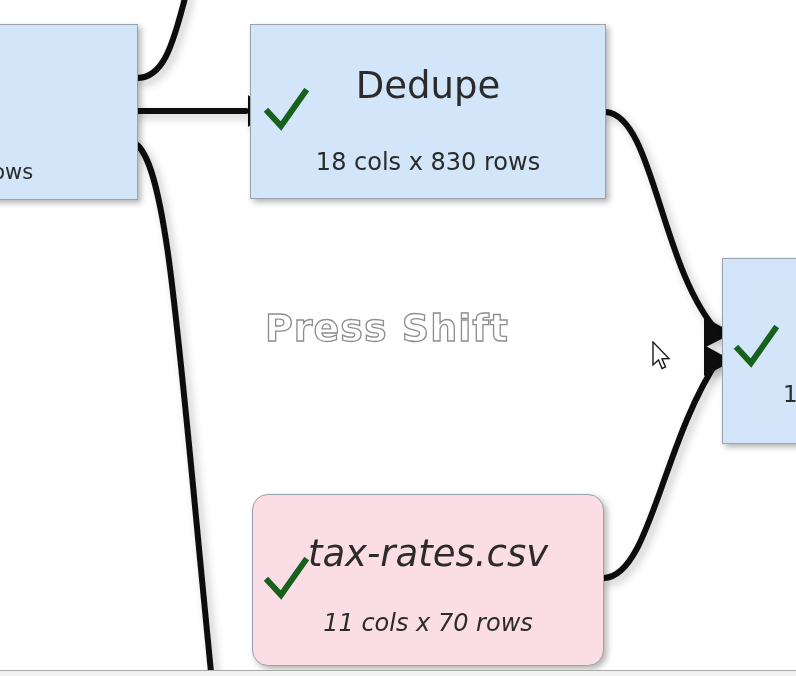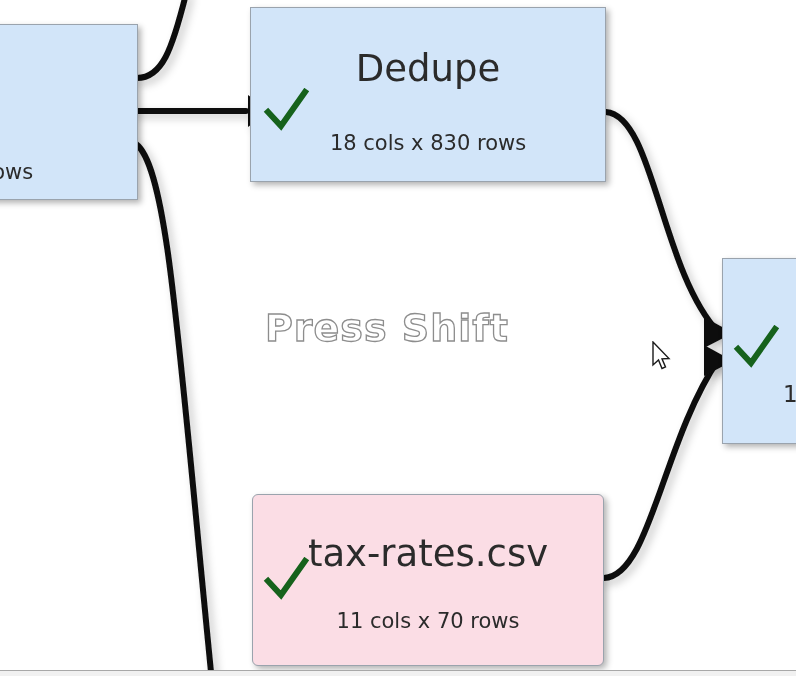--- a/index.html
+++ b/index.html
@@ -25,38 +25,38 @@
     pointer-events: none;
   }
   .node {
     position: absolute;
     box-sizing: border-box;
     border: 1px solid #9aa3ad;
     box-shadow: 3px 3px 6px rgba(0,0,0,0.30);
     display: block;
   }
   .node.rect { border-radius: 0; }
-  .node.rounded { border-radius: 6px; }
+  .node.rounded { border-radius: 16px; font-style: italic; }
   .node-title {
     position: absolute;
     left: 0;
     width: 100%;
     text-align: center;
     color: #2b2b2b;
     font-size: 37px;
     line-height: 1;
     white-space: nowrap;
   }
   .node-sub {
     position: absolute;
     left: 0;
     width: 100%;
     text-align: center;
     color: #2b2b2b;
-    font-size: 21px;
+    font-size: 24px;
     line-height: 1;
     white-space: nowrap;
   }
   .check {
     position: absolute;
     pointer-events: none;
   }
   
   #node-left {
     left: -140px;
@@ -64,21 +64,21 @@
     width: 278px;
     height: 176px;
   }
   #node-left .node-sub {
     top: 137px;
     font-size: 21px;
   }
   
   #node-dedupe {
     left: 250px;
-    top: 7px;
+    top: 24px;
     width: 356px;
     height: 175px;
   }
   #node-dedupe .node-title { top: 42px; }
   #node-dedupe .node-sub   { top: 125px; }
   
   #node-right {
     left: 722px;
     top: 258px;
     width: 190px;

